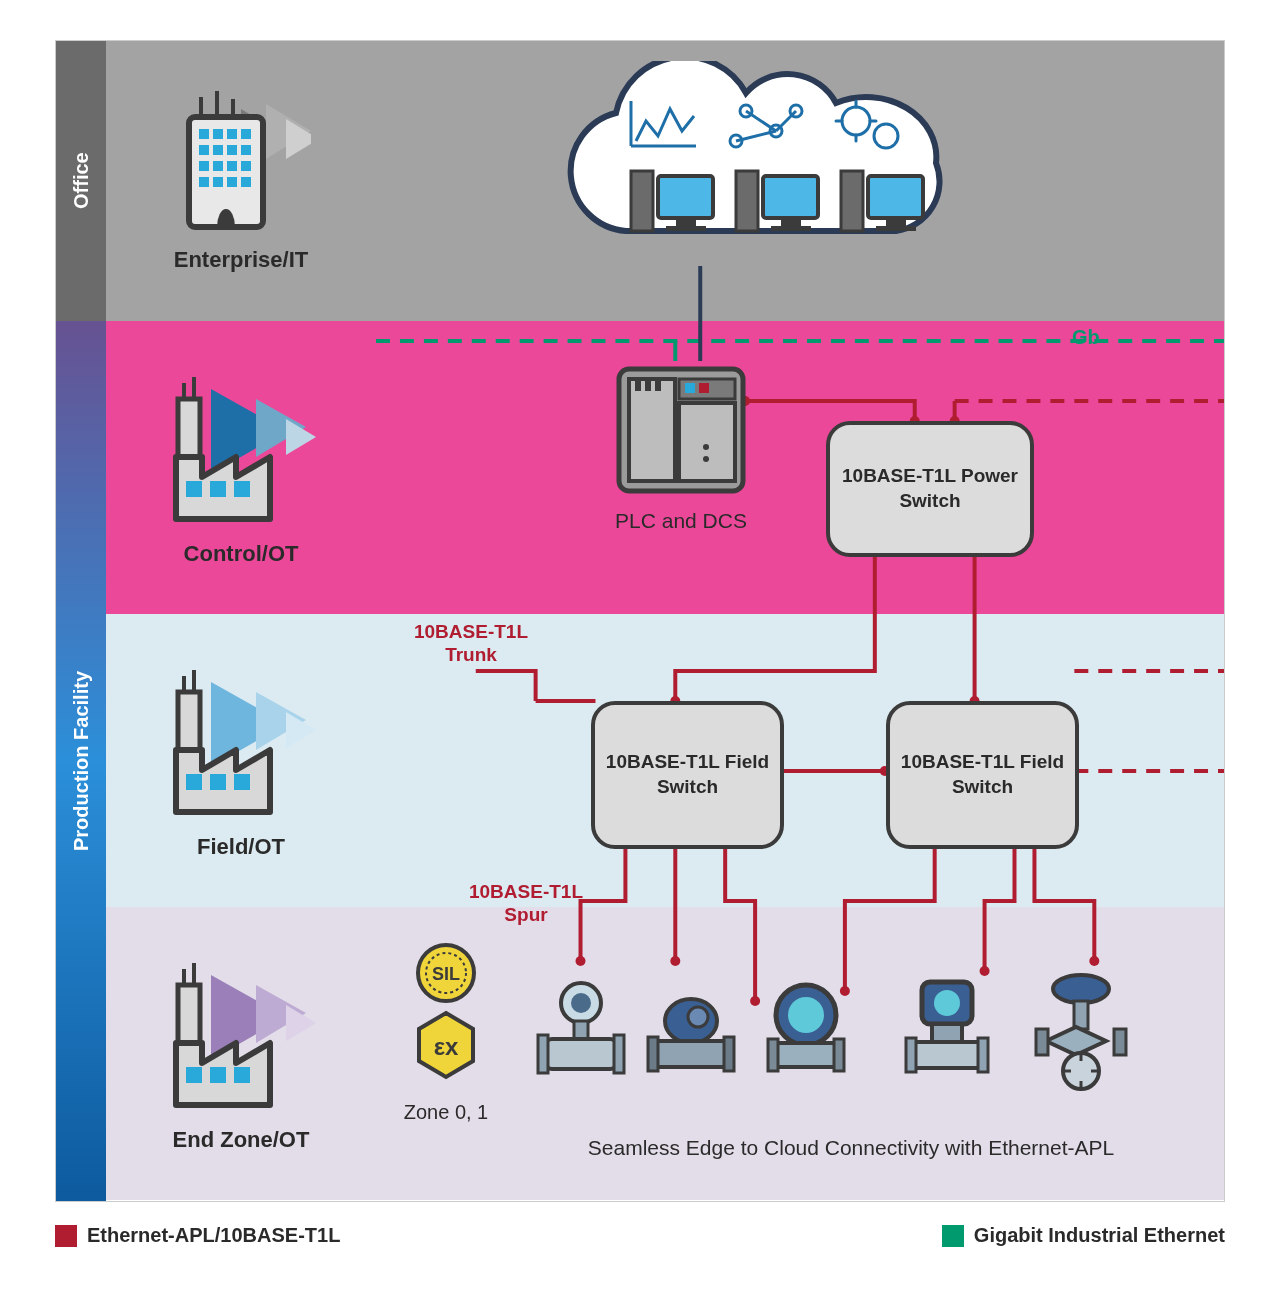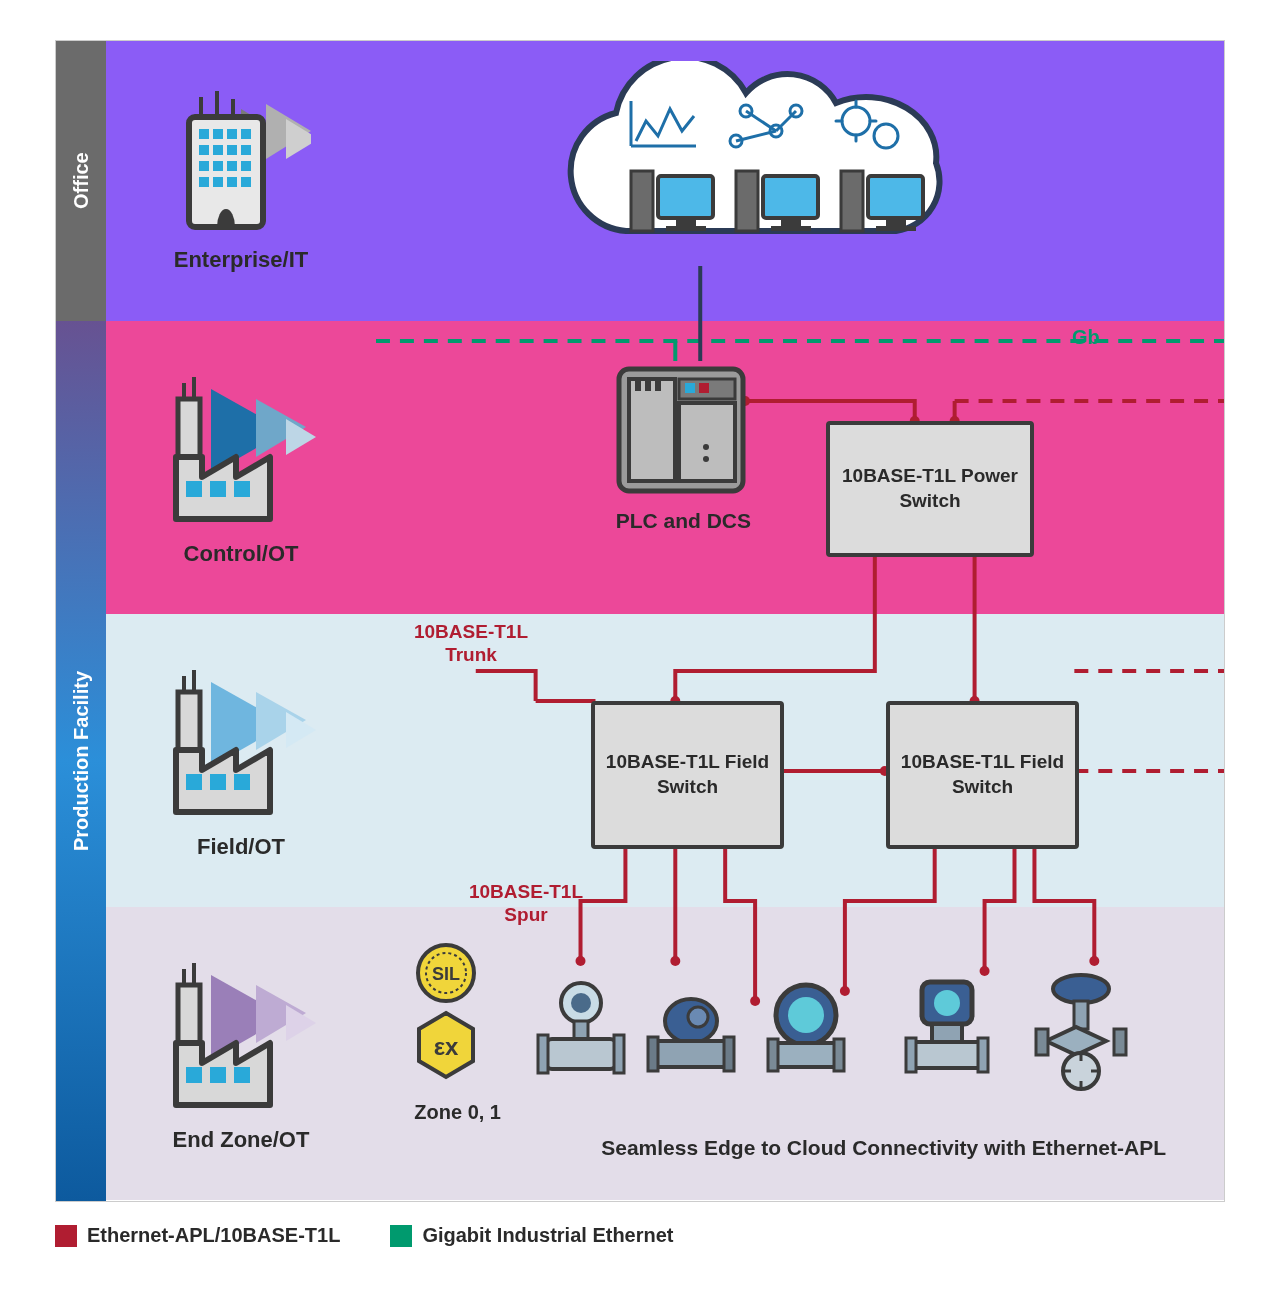--- a/index.html
+++ b/index.html
@@ -8,38 +8,38 @@
 .sidebar{width:50px;display:flex;flex-direction:column}
 .slab{writing-mode:vertical-rl;transform:rotate(180deg);display:flex;align-items:center;justify-content:center;color:#fff;font-weight:600;font-size:20px}
 .slab.office{background:#6b6b6b;height:280px}
 .slab.prod{background:linear-gradient(to top,#675292,#2b8fd9,#0d5a9e);height:880px}
 .grid{flex:1;display:flex;flex-direction:column}
 .row{display:flex;height:280px}
 .row.h{height:293px}
 .iconcell{width:270px;display:flex;flex-direction:column;align-items:center;justify-content:center;gap:8px}
 .iconcell .lbl{font-weight:700;font-size:22px;color:#2a2a2a}
 .contentcell{flex:1;position:relative}
-.r-office{background:#8b5cf6}
+.r-office{background:#a3a3a3}
 .r-control{background:#ec4899}
 .r-field{background:#dcebf2}
 .r-end{background:#e3dde9}
 
 .bld{width:140px;height:150px;position:relative}
 .bld svg{width:100%;height:100%}
 
 .fact svg{width:170px;height:160px}
 
 .overlay{position:absolute;left:320px;right:0;top:0;bottom:0;pointer-events:none}
 .overlay *{pointer-events:none}
-.box{position:absolute;background:#dcdcdc;border:4px solid #3b3b3b;border-radius:4px;display:flex;align-items:center;justify-content:center;text-align:center;font-weight:700;color:#2a2a2a;font-size:19px;line-height:1.3}
+.box{position:absolute;background:#dcdcdc;border:4px solid #3b3b3b;border-radius:24px;display:flex;align-items:center;justify-content:center;text-align:center;font-weight:700;color:#2a2a2a;font-size:19px;line-height:1.3}
 .textlbl{position:absolute;font-weight:700;color:#b01d31;font-size:19px;text-align:center;line-height:1.2}
 .gblbl{position:absolute;color:#009a6e;font-weight:700;font-size:20px}
-.caption{position:absolute;font-weight:700;font-size:21px;color:#2a2a2a;text-align:right}
-
-.legend{display:flex;gap:50px;justify-content:flex-start;margin-top:22px;font-weight:700;font-size:20px;color:#2a2a2a}
+.caption{position:absolute;font-weight:400;font-size:21px;color:#2a2a2a;text-align:center}
+
+.legend{display:flex;gap:50px;justify-content:space-between;margin-top:22px;font-weight:700;font-size:20px;color:#2a2a2a}
 .lg{display:flex;align-items:center;gap:10px}
 .sw{width:22px;height:22px}
 .sw.red{background:#b01d31}
 .sw.grn{background:#009a6e}
 
 .wires{position:absolute;left:0;top:0;width:100%;height:100%}
 .device{position:absolute}
 </style>
 </head>
 <body>

